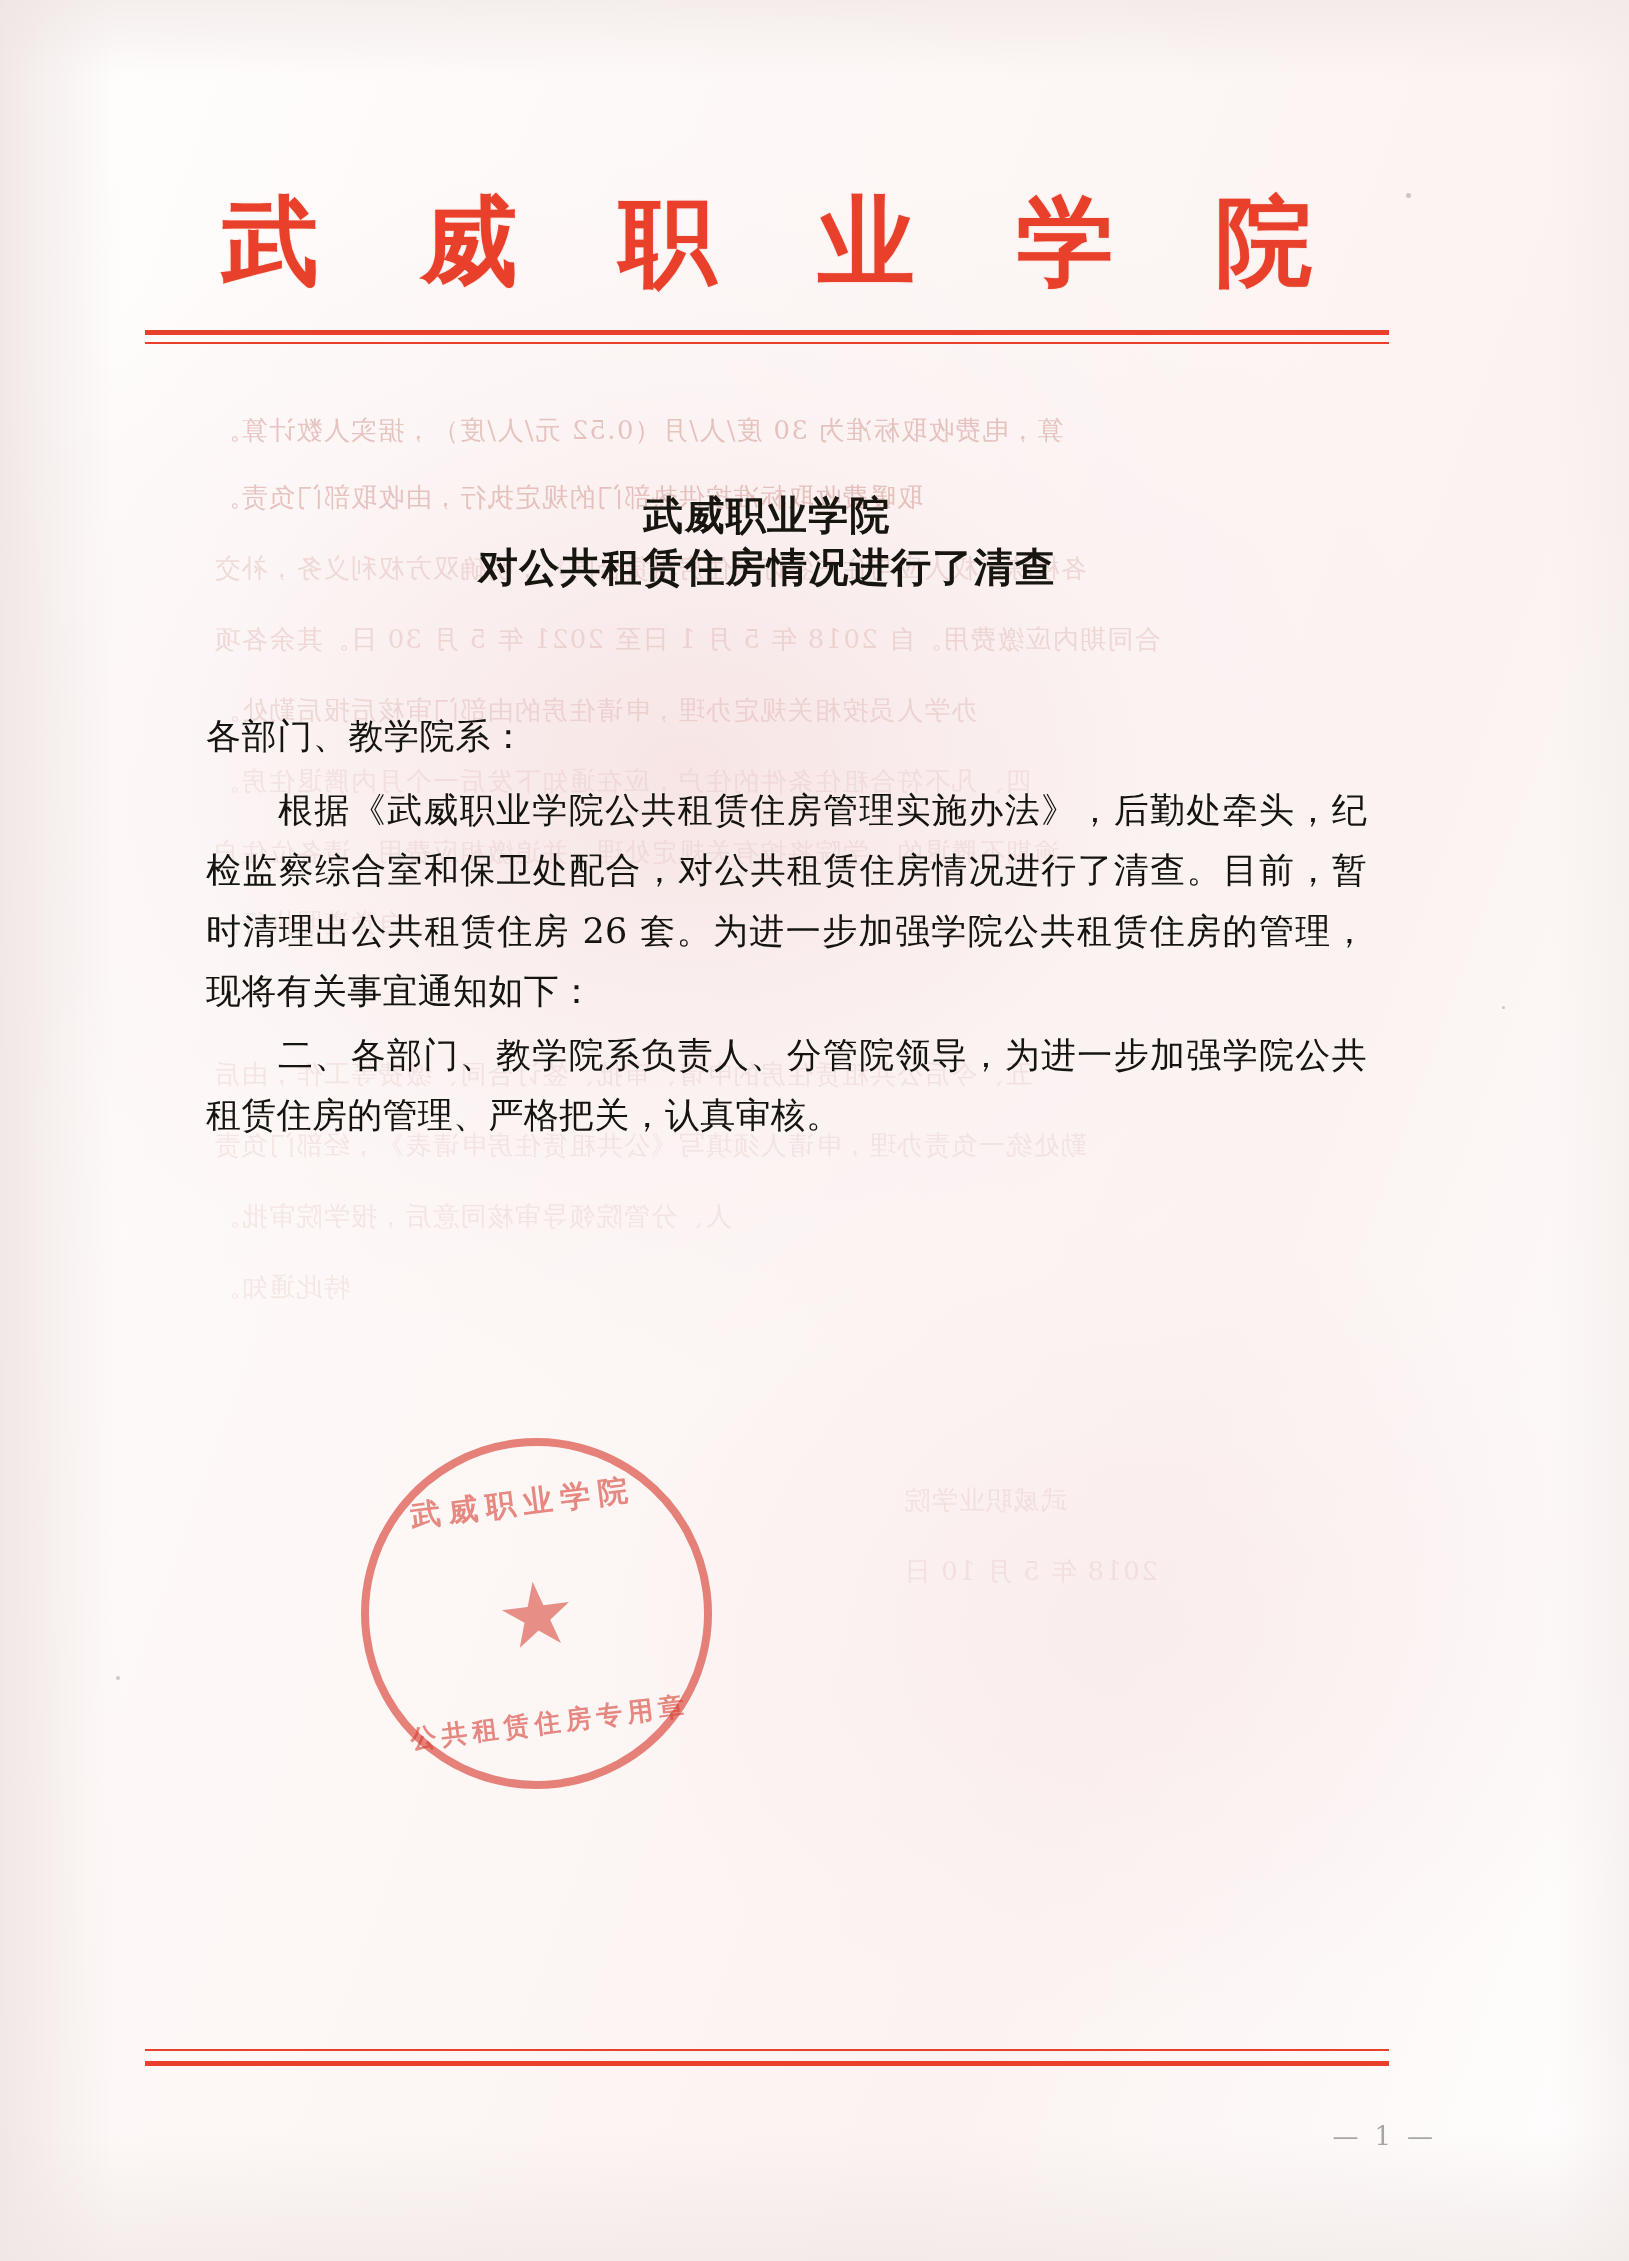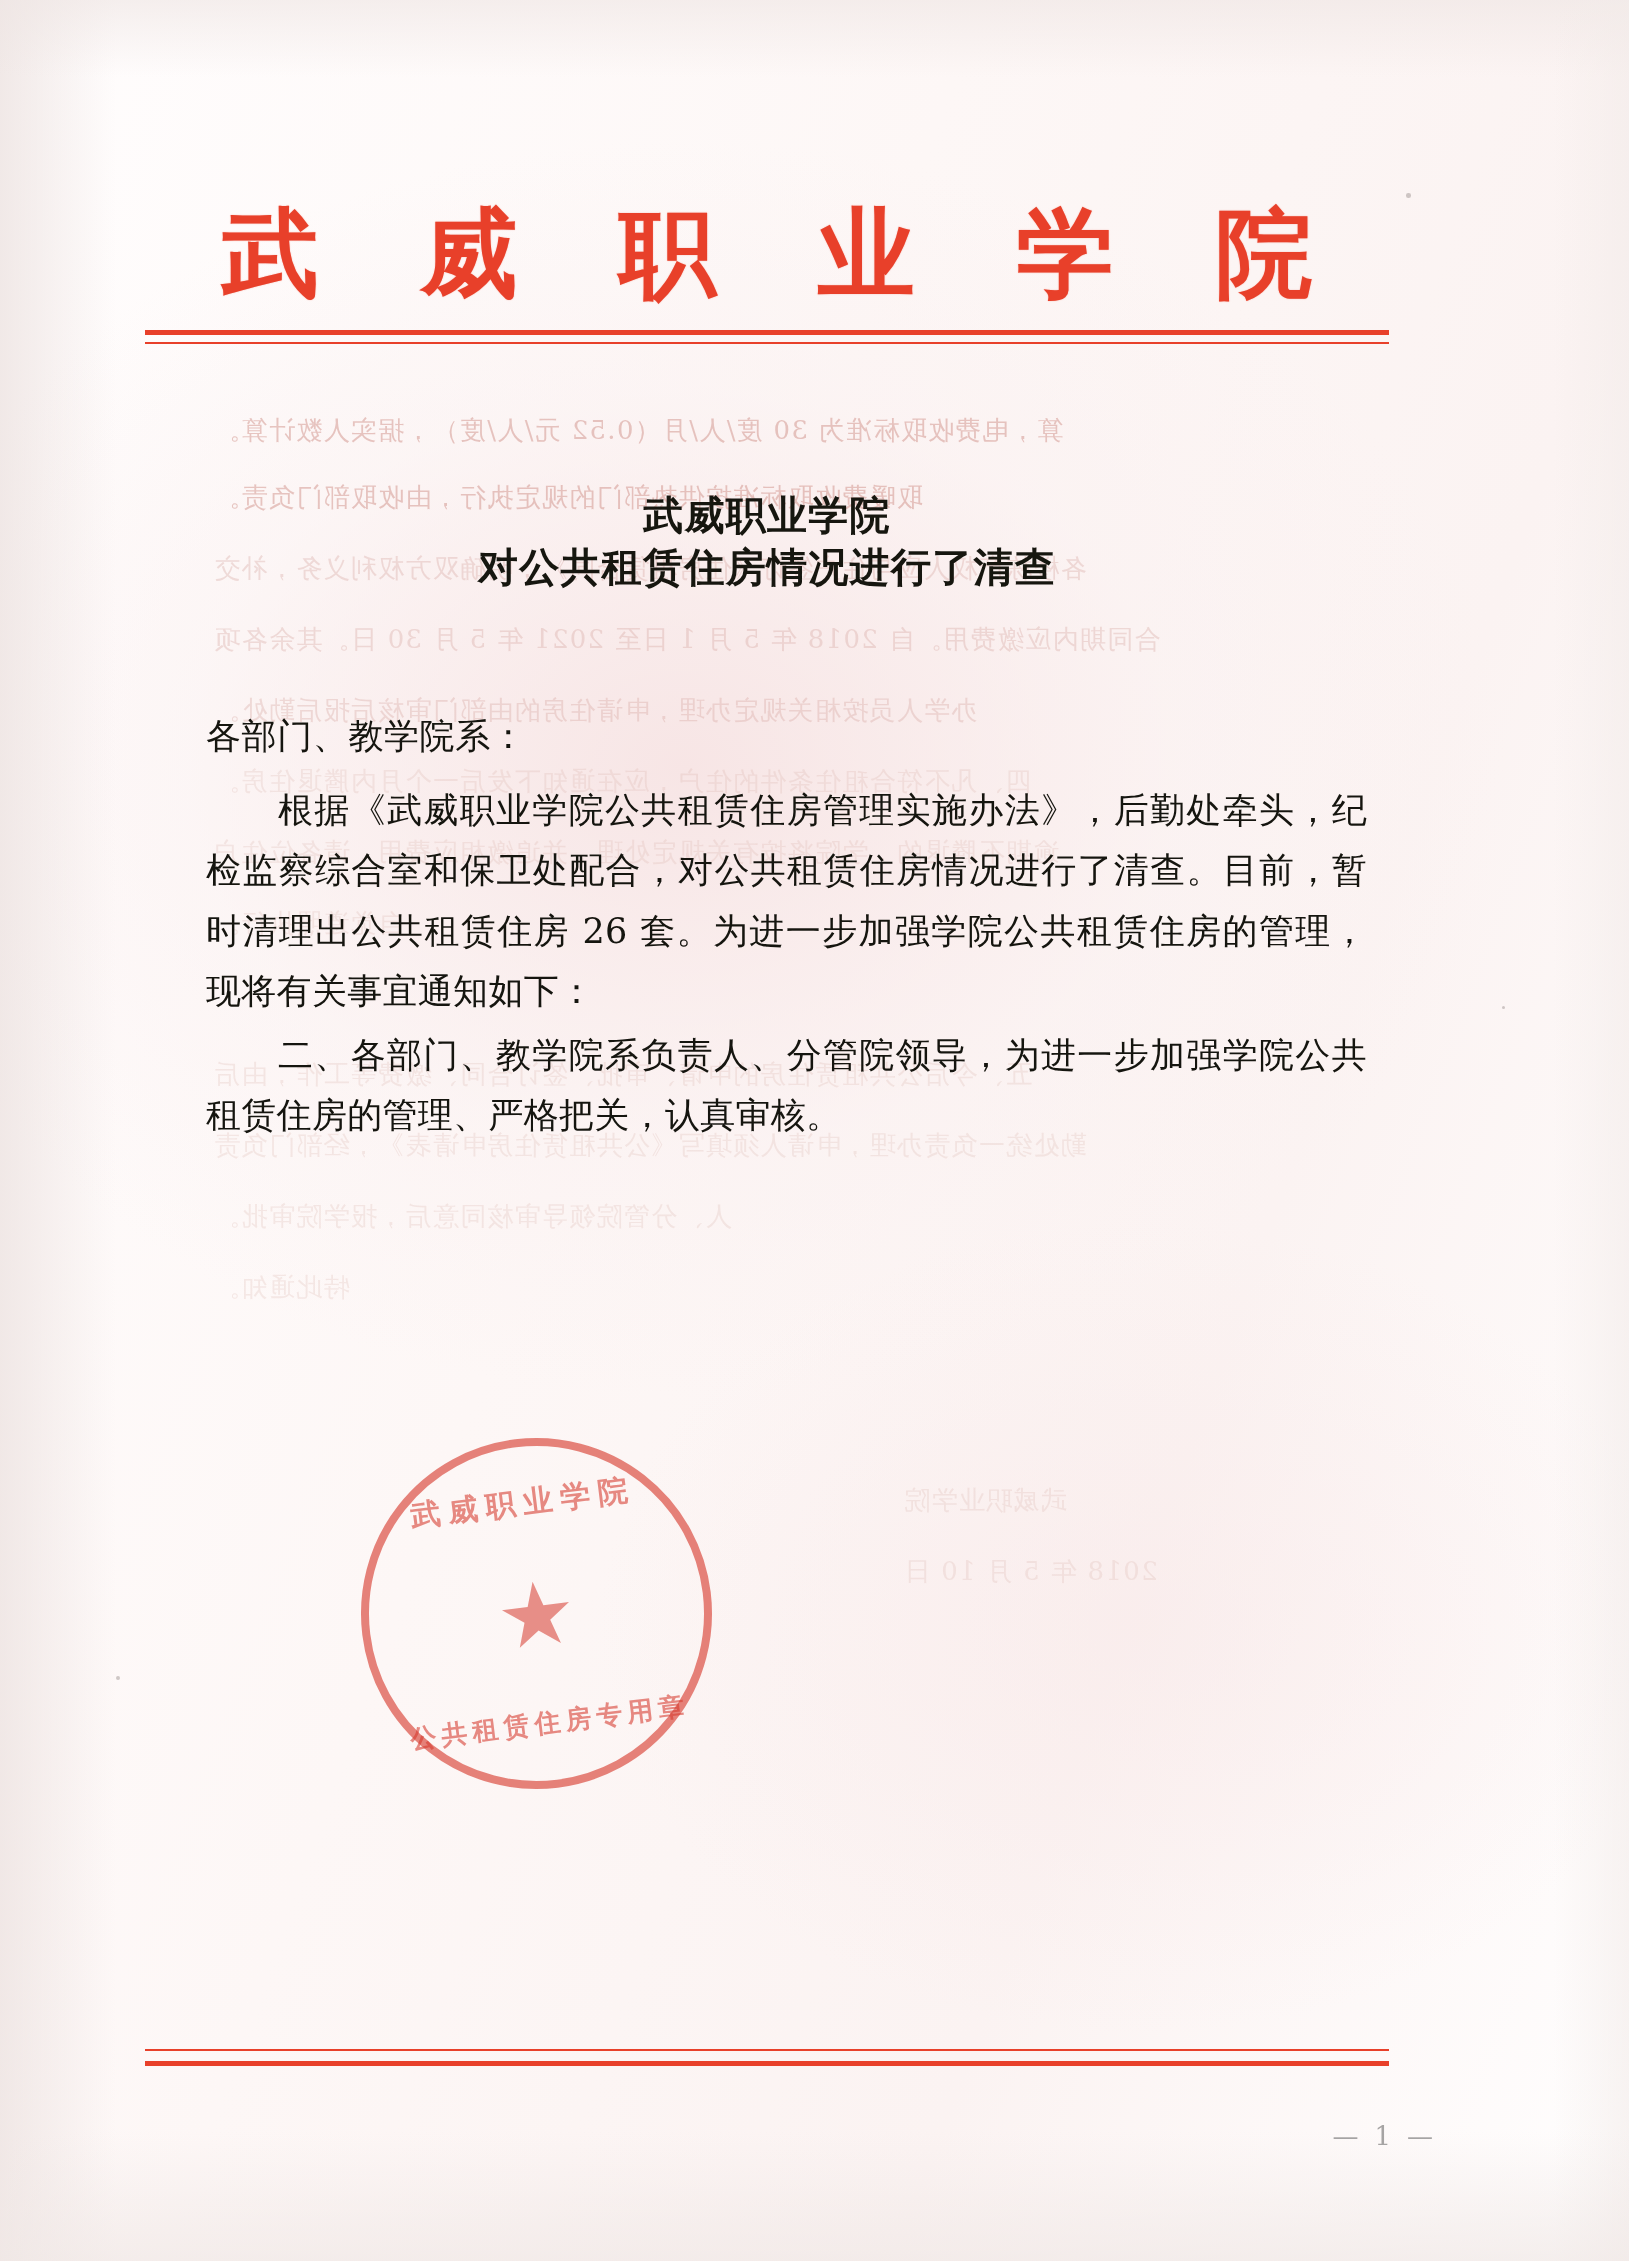--- a/index.html
+++ b/index.html
@@ -57,21 +57,21 @@
     pointer-events: none;
     filter: blur(0.4px);
   }
   .bleed.faint { color: rgba(200,140,130,0.26); }
   .bleed.vfaint { color: rgba(205,155,145,0.18); }
 
   
   .masthead {
     position: absolute;
     left: 145px;
-    top: 205px;
+    top: 193px;
     width: 1244px;
     text-align: center;
   }
   .masthead-title {
     font-family: "DejaVu Serif", "Liberation Serif", serif;
     font-weight: bold;
     font-size: 97px;
     line-height: 1;
     color: #e8402a;
     letter-spacing: 34px;

